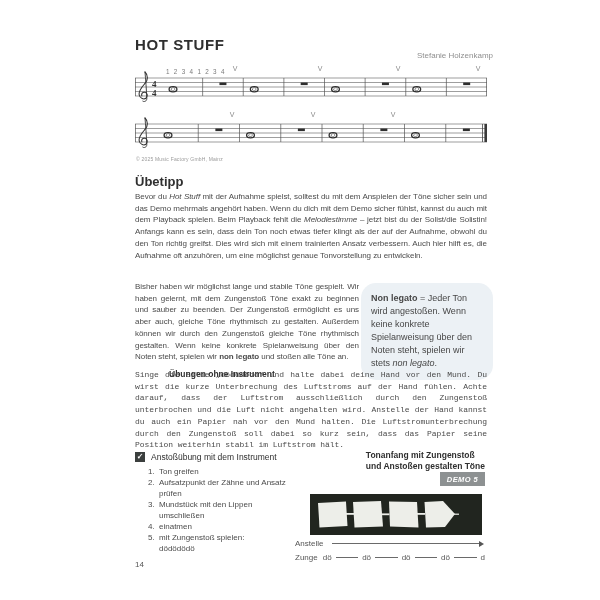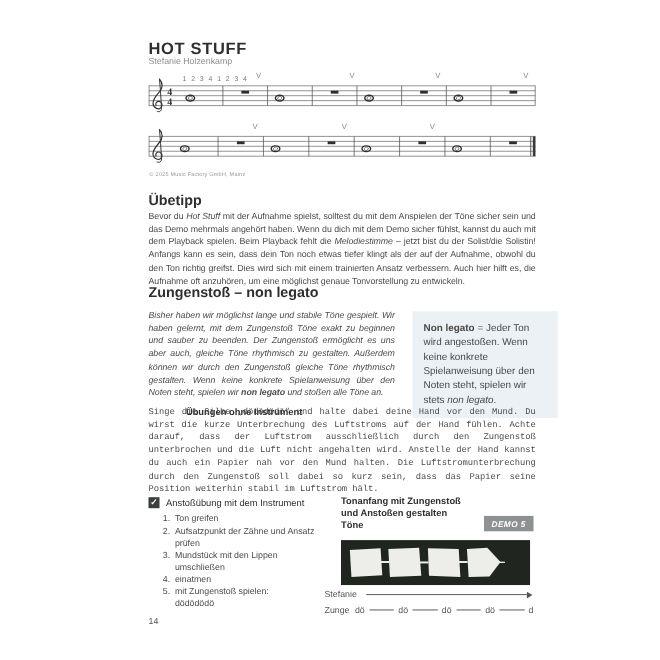--- a/index.html
+++ b/index.html
@@ -12,54 +12,54 @@
   *{margin:0;padding:0;box-sizing:border-box;}
   html,body{width:600px;height:600px;background:#fff;overflow:hidden;
     font-family:"Liberation Sans",sans-serif;color:var(--body);}
   .page{position:absolute;inset:0;background:#fff;}
 
   
   .hdr{position:absolute;left:135px;top:36px;display:flex;align-items:center;gap:14px;}
   .title{font-size:15px;font-weight:bold;color:var(--head);letter-spacing:.6px;}
   .badge{background:var(--badge-bg);color:#fff;font-weight:bold;font-style:italic;
     font-size:7.5px;letter-spacing:.4px;padding:3px 8px;white-space:nowrap;}
-  .author{position:absolute;top:51px;left:135px;width:358px;
+  .author{position:absolute;top:51px;left:135px;width:358px;text-align:right;
     font-size:8px;color:#8f8f8f;}
 
   
   .staff{position:absolute;left:135px;width:352px;height:46px;}
   #staff1{top:62px;} #staff2{top:108px;}
   .copyright{position:absolute;left:136px;top:156px;font-size:5px;color:#9a9a9a;letter-spacing:.2px;}
 
   
   .h1{position:absolute;left:135px;font-size:13px;font-weight:bold;color:var(--head);}
   .para{position:absolute;left:135px;width:352px;font-size:8px;line-height:11.7px;
     text-align:justify;letter-spacing:-.05px;color:var(--body);}
   #uebetipp-h{top:174px;} #uebetipp-p{top:191px;}
-  #zungen-h{top:258px;} #zungen-p{top:281px;width:224px;font-style:italic;}
-  .infobox{position:absolute;left:375px;top:283px;width:132px;min-height:72px;
+  #zungen-h{top:258px;} #zungen-p{top:281px;width:224px;}
+  .infobox{position:absolute;left:361px;top:283px;width:132px;min-height:72px;
     background:var(--infobox-bg);padding:9px 10px 10px 10px;font-size:9px;
-    line-height:13px;color:#474747;}
+    line-height:13px;color:#474747;border-radius:15px;}
   .subh{position:absolute;left:135px;font-size:8.5px;font-weight:bold;color:var(--head);}
   #uebungen-h{top:369px;padding-left:34px;} #uebungen-p{top:369px;font-family:Liberation Mono, monospace;}
 
   
   .check-hdr{position:absolute;left:135px;top:452px;display:flex;align-items:center;gap:6px;}
   .checkbox{width:10px;height:10px;background:#3b3f3e;color:#fff;font-size:8px;
     font-weight:bold;display:flex;align-items:center;justify-content:center;line-height:1;}
   .check-label{font-size:8.5px;font-weight:normal;color:var(--head);}
   .steps{position:absolute;left:148px;top:466px;width:150px;font-size:8px;
     line-height:11px;color:var(--body);}
   .step{display:flex;margin-bottom:0;}
   .step .num{width:11px;flex:none;}
   .step .txt{flex:1;white-space:pre-line;}
 
   
   .diagram{position:absolute;left:295px;top:450px;width:190px;}
-  .cap-row{display:flex;align-items:flex-end;gap:20px;margin-left:15px;}
+  .cap-row{display:flex;align-items:flex-end;gap:0;margin-left:15px;flex-direction:column;}
   .cap-lines{font-size:8.5px;font-weight:bold;color:var(--head);line-height:11px;}
   .demo5{padding:2.5px 7px;}
   .waveform{display:block;margin:8px 0 0 15px;}
   .flow-row{display:flex;align-items:center;font-size:8px;color:#555;height:11px;margin-top:3px;}
   .flow-row .lbl{flex:none;margin-right:5px;}
   .dash{flex:1;height:1px;background:#6a6a6a;margin:0 4px;}
   .arrowline{flex:1;height:1px;background:#6a6a6a;position:relative;margin-left:4px;margin-right:3px;}
   .arrowline:after{content:"";position:absolute;right:-2px;top:-2.5px;
     border-left:5px solid #555;border-top:3px solid transparent;border-bottom:3px solid transparent;}
   .syl{flex:none;}
@@ -145,21 +145,20 @@
       <rect x="327.875" y="20.5" width="7" height="2.6" fill="#2e2e2e"></rect>
       <text x="97" y="9" font-size="7" fill="#8a8a8a" text-anchor="middle">V</text>
       <text x="178" y="9" font-size="7" fill="#8a8a8a" text-anchor="middle">V</text>
       <text x="258" y="9" font-size="7" fill="#8a8a8a" text-anchor="middle">V</text>
     </svg>
   <div class="copyright">© 2025 Music Factory GmbH, Mainz</div>
 
   <div class="h1" id="uebetipp-h">Übetipp</div>
   <div class="para" id="uebetipp-p"><span>Bevor du </span><i>Hot Stuff</i><span> mit der Aufnahme spielst, solltest du mit dem Anspielen der Töne sicher sein und das Demo mehrmals angehört haben. Wenn du dich mit dem Demo sicher fühlst, kannst du auch mit dem Playback spielen. Beim Playback fehlt die </span><i>Melodiestimme</i><span> – jetzt bist du der Solist/die Solistin! Anfangs kann es sein, dass dein Ton noch etwas tiefer klingt als der auf der Aufnahme, obwohl du den Ton richtig greifst. Dies wird sich mit einem trainierten Ansatz verbessern. Auch hier hilft es, die Aufnahme oft anzuhören, um eine möglichst genaue Tonvorstellung zu entwickeln.</span></div>
 
-  <div class="h1" id="zungen-h">Zungenstoß – non legato</div>
   <div class="para" id="zungen-p"><span>Bisher haben wir möglichst lange und stabile Töne gespielt. Wir haben gelernt, mit dem Zungenstoß Töne exakt zu beginnen und sauber zu beenden. Der Zungenstoß ermöglicht es uns aber auch, gleiche Töne rhythmisch zu gestalten. Außerdem können wir durch den Zungenstoß gleiche Töne rhythmisch gestalten. Wenn keine konkrete Spielanweisung über den Noten steht, spielen wir </span><b>non legato</b><span> und stoßen alle Töne an.</span></div>
   <div class="infobox"><b>Non legato</b><span> = Jeder Ton wird angestoßen. Wenn keine konkrete Spielanweisung über den Noten steht, spielen wir stets </span><i>non legato</i><span>.</span></div>
 
   <div class="subh" id="uebungen-h">Übungen ohne Instrument</div>
   <div class="para" id="uebungen-p"><span>Singe die Silbe „dödödödö“ und halte dabei deine Hand vor den Mund. Du wirst die kurze Unterbrechung des Luftstroms auf der Hand fühlen. Achte darauf, dass der Luftstrom ausschließlich durch den Zungenstoß unterbrochen und die Luft nicht angehalten wird. Anstelle der Hand kannst du auch ein Papier nah vor den Mund halten. Die Luftstromunterbrechung durch den Zungenstoß soll dabei so kurz sein, dass das Papier seine Position weiterhin stabil im Luftstrom hält.</span></div>
 
   <div class="check-hdr">
     <span class="checkbox">✓</span>
     <span class="check-label">Anstoßübung mit dem Instrument</span>
   </div>
@@ -200,21 +199,21 @@
       <polygon points="8,9 36,7.5 37.5,32 9.5,33.5" fill="#edeee9"></polygon>
       <polygon points="43,8 71,7 73,32.5 44.5,33.5" fill="#edeee9"></polygon>
       <polygon points="79,7.5 107,8 108.5,33.5 80,32.5" fill="#edeee9"></polygon>
       <polygon points="114.5,8 133,7 145,20 135,33 116,33.5" fill="#edeee9"></polygon>
       <rect x="36" y="19" width="8" height="1.8" fill="#edeee9"></rect>
       <rect x="71.5" y="19.4" width="8" height="1.8" fill="#edeee9"></rect>
       <rect x="107" y="19" width="8" height="1.8" fill="#edeee9"></rect>
       <rect x="144" y="19.6" width="5" height="1.2" fill="#edeee9"></rect>
     </svg>
     <div class="flow-row">
-      <span class="lbl">Stefanie</span>
+      <span class="lbl">Anstelle</span>
       <span class="arrowline"></span>
     </div>
     <div class="flow-row" id="zunge-row">
       <span class="lbl">Zunge</span>
     <span class="syl">dö</span>
         <span class="dash"></span>
         <span class="syl">dö</span>
         <span class="dash"></span>
         <span class="syl">dö</span>
         <span class="dash"></span>

